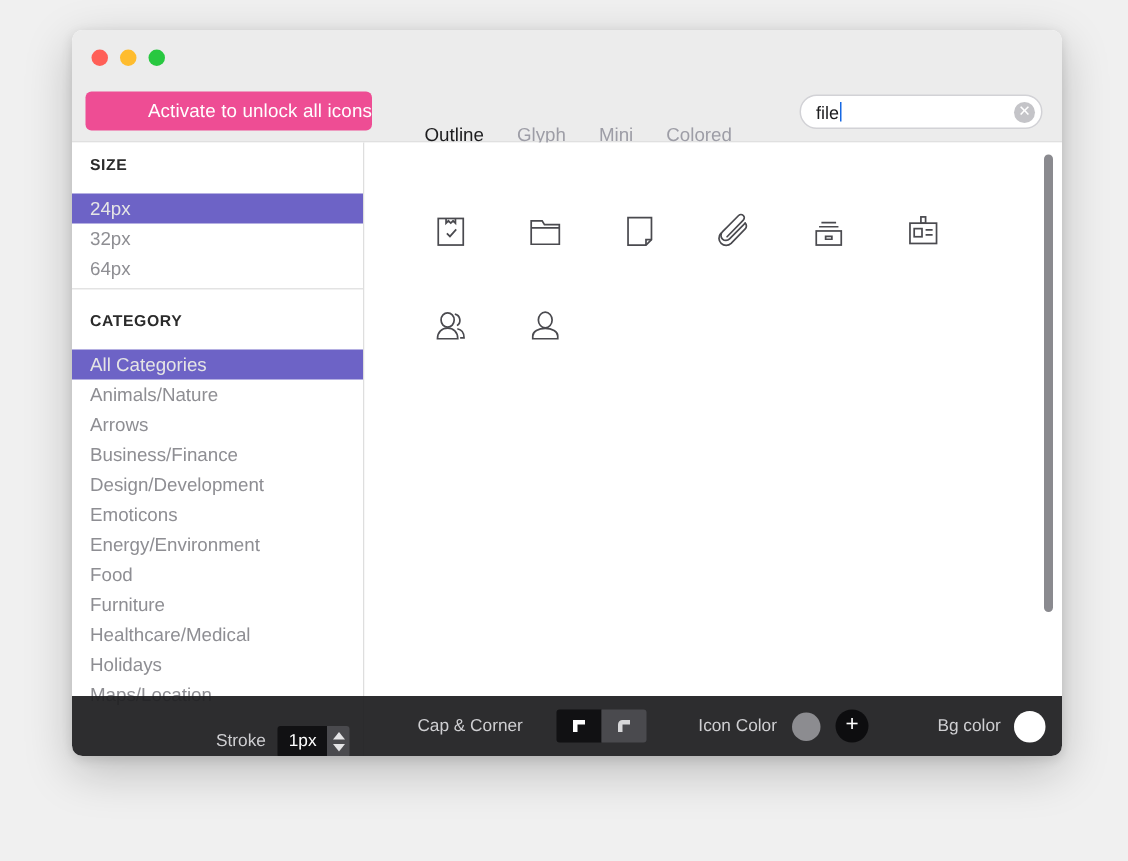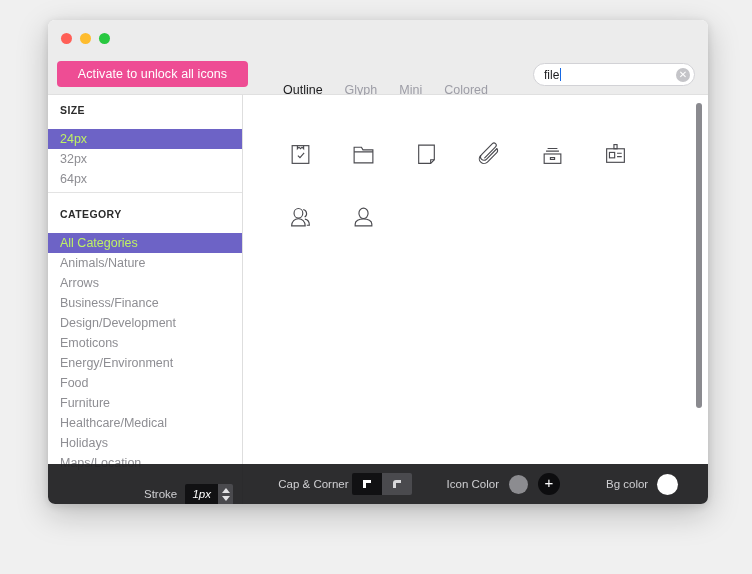--- a/index.html
+++ b/index.html
@@ -59,20 +59,21 @@
     height: 26px;
     background: #ee4d94;
     border: none;
     border-radius: 4px;
     color: #ffffff;
     font-size: 12.5px;
     font-family: "Liberation Sans", sans-serif;
     cursor: pointer;
     letter-spacing: 0.1px;
     padding: 0;
+    text-align: right;
   }
 
   #tabs {
     position: absolute;
     left: 235px;
     top: 57px;
     display: flex;
     gap: 22px;
     align-items: flex-end;
     height: 31px;
@@ -165,21 +166,21 @@
     font-size: 12.5px;
     color: #8e8e93;
     height: 20px;
     line-height: 20px;
     padding-left: 12px;
     cursor: pointer;
     white-space: nowrap;
   }
   .side-item.selected {
     background: #6d63c6;
-    color: #bef264;
+    color: #e5e5e5;
   }
 
   
   #icon-panel {
     flex: 1 1 auto;
     background: #ffffff;
     position: relative;
     overflow: hidden;
   }
   #icon-grid {
@@ -230,21 +231,20 @@
     display: flex;
     align-items: center;
     margin-left: 96px;
     gap: 8px;
     margin-top: 20px;
   }
   #stroke-stepper {
     display: flex;
     align-items: stretch;
     height: 21px;
-    font-style: italic;
   }
   #stroke-value {
     background: #111113;
     color: #ffffff;
     font-size: 11.5px;
     width: 33px;
     display: flex;
     align-items: center;
     justify-content: center;
     border-radius: 2px 0 0 2px;
@@ -265,21 +265,21 @@
     border-left: 4px solid transparent;
     border-right: 4px solid transparent;
   }
   .arrow-up   { border-bottom: 5px solid #e4e4e6; }
   .arrow-down { border-top: 5px solid #e4e4e6; }
 
   #cap-group {
     display: flex;
     align-items: center;
     margin-left: 45px;
-    gap: 3px;
+    gap: 22px;
   }
   #cap-buttons { display: flex; height: 22px; }
   .cap-btn {
     width: 30px;
     display: flex;
     align-items: center;
     justify-content: center;
     cursor: pointer;
   }
   .cap-btn.sel   { background: #111113; border-radius: 2px 0 0 2px; }

